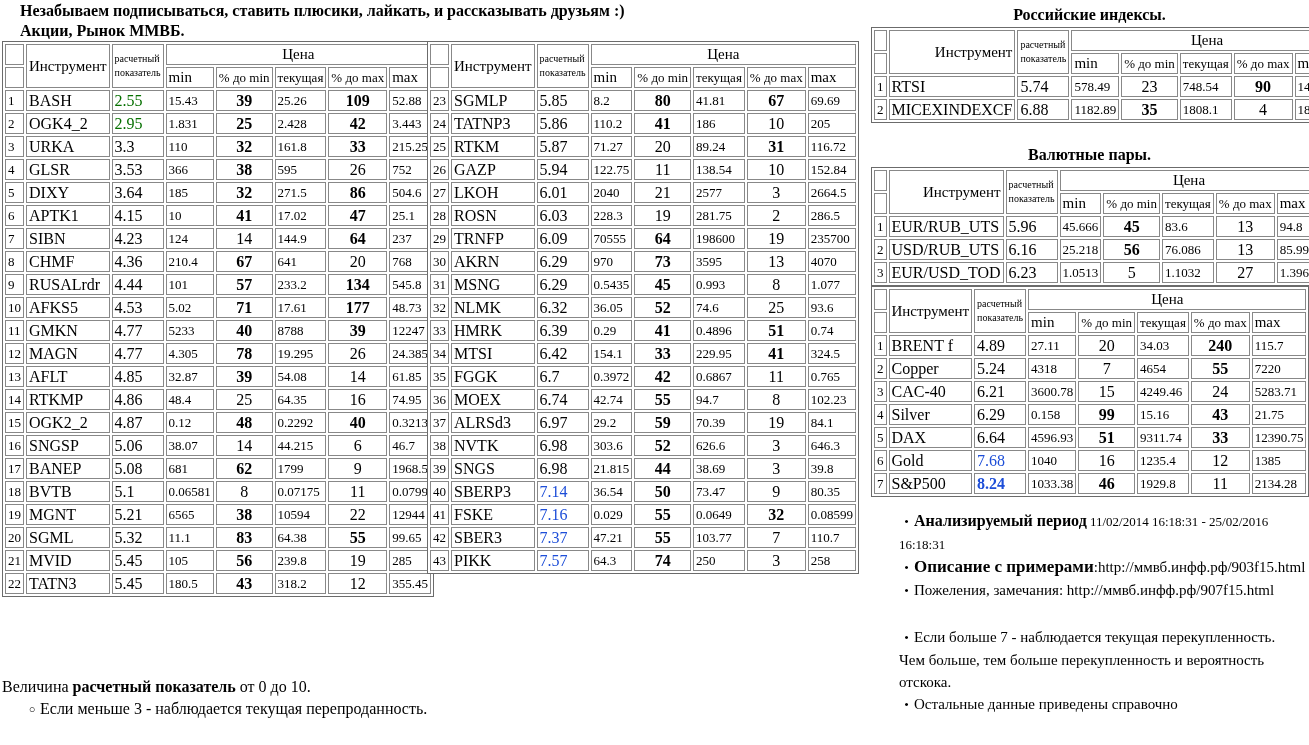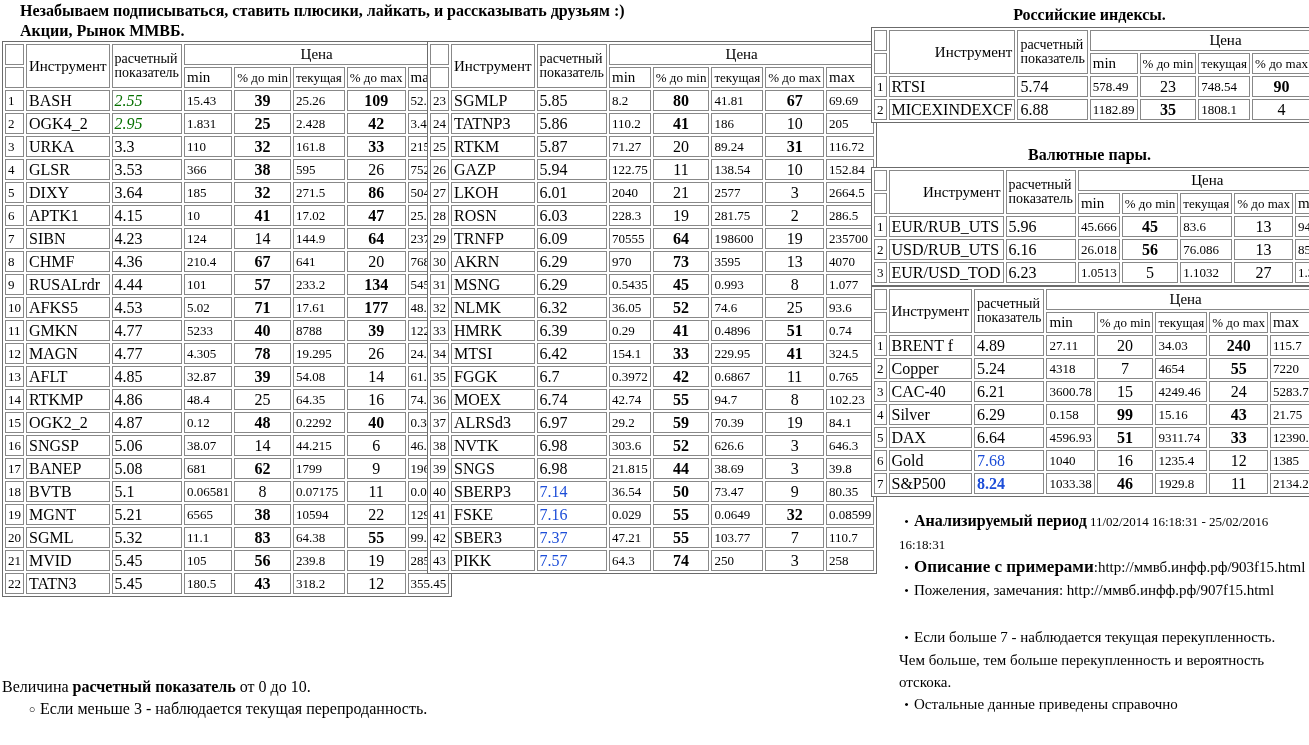--- a/index.html
+++ b/index.html
@@ -15,31 +15,31 @@
   table.grid{
     border-collapse:separate;border-spacing:2px;
     border:1px solid #6b6b6b;background:#fff;table-layout:auto;
   }
   table.grid td{
     border:1px solid #888;padding:0 2px;white-space:nowrap;
     vertical-align:middle;height:21px;box-sizing:border-box;overflow:hidden;
   }
   .h-blank{width:12px;}
   .h-instr{font-size:15px;padding-left:3px;text-align:right;}
-  .h-calc{font-size:14px;line-height:14px;}
+  .h-calc{font-size:10px;line-height:14px;}
   .h-price{font-size:15px;text-align:center;}
   .h-min,.h-max{font-size:15px;}
   .h-pct,.h-cur{font-size:13px;}
   .td-num{font-size:13px;}
   .td-instr{font-size:16px;padding-left:3px;}
   .td-calc{font-size:16px;padding-left:3px;}
   .td-val{font-size:13px;}
   .td-pct{font-size:16px;text-align:center;}
   .b{font-weight:bold;}
-  .green{color:#067000;font-style:italic;}
+  .green{color:#067000;}
   .red{color:#1d4ed8;}
   #tbl-left{position:absolute;left:2px;top:41px;width:423px;}
   #tbl-mid{position:absolute;left:427px;top:41px;width:426px;}
   
   #right-col{position:absolute;left:871px;top:0;width:437px;}
   .rtitle{text-align:center;font-weight:bold;font-size:16px;}
   #rt1{margin:6px 0 3px;}
   #rt2{margin:23px 0 3px;}
   #rt3{margin:11px 0 3px;}
   #right-col table.grid{width:434px;}
@@ -605,21 +605,21 @@
           <td class="td-val">45.666</td>
           <td class="td-pct b">45</td>
           <td class="td-val">83.6</td>
           <td class="td-pct">13</td>
           <td class="td-val">94.8</td>
         </tr>
         <tr>
           <td class="td-num">2</td>
           <td class="td-instr">USD/RUB_UTS</td>
           <td class="td-calc">6.16</td>
-          <td class="td-val">26.018</td>
+          <td class="td-val">25.218</td>
           <td class="td-pct b">56</td>
           <td class="td-val">76.086</td>
           <td class="td-pct">13</td>
           <td class="td-val">85.992</td>
         </tr>
         <tr>
           <td class="td-num">3</td>
           <td class="td-instr">EUR/USD_TOD</td>
           <td class="td-calc">6.23</td>
           <td class="td-val">1.0513</td>

